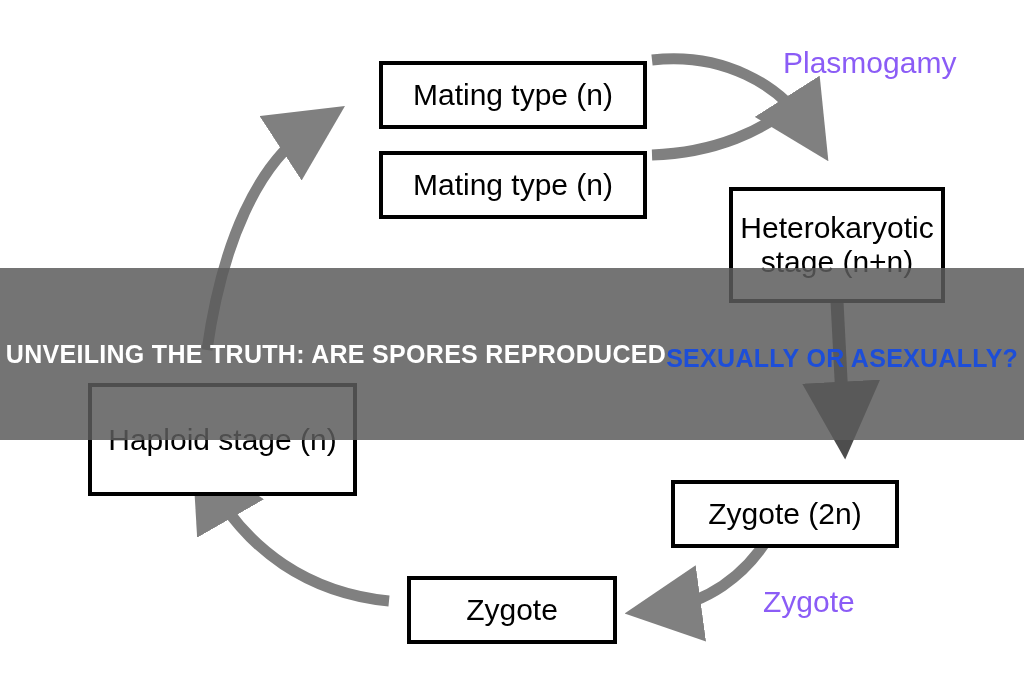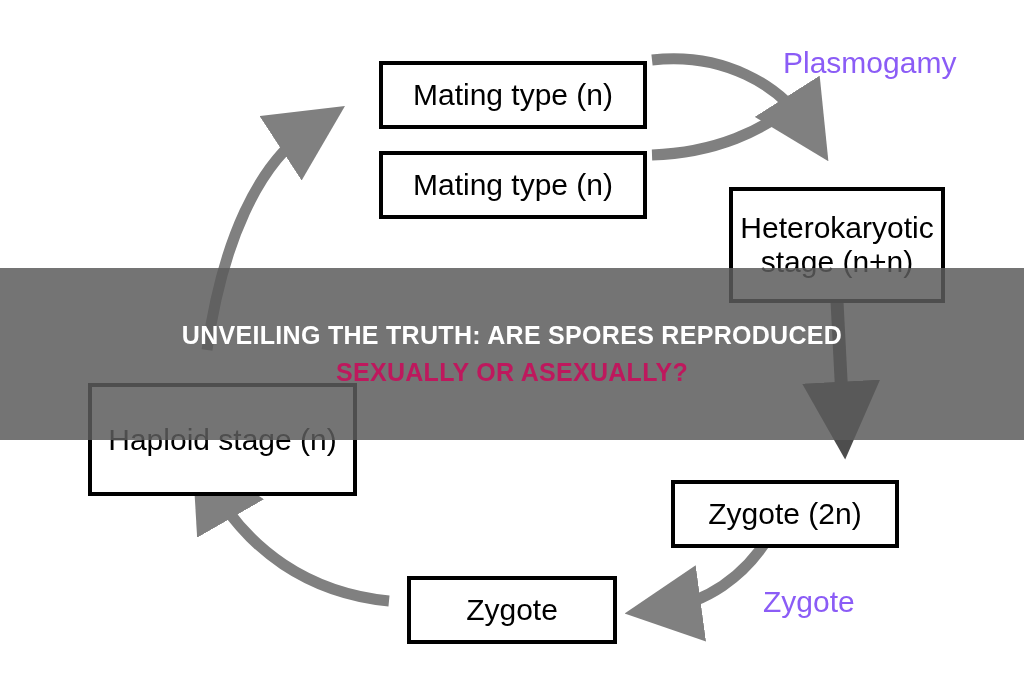--- a/index.html
+++ b/index.html
@@ -59,35 +59,35 @@
     z-index: 5;
   }
   #band-text {
     position: absolute;
     left: 0;
     top: 268px;
     width: 1024px;
     height: 172px;
     z-index: 6;
     display: flex;
-    flex-direction: column;
+    flex-direction: row;
     align-items: center;
     justify-content: center;
     text-align: center;
     pointer-events: none;
   }
   #band-text .line1 {
     color: #ffffff;
     font-size: 25px;
     font-weight: bold;
     letter-spacing: 0.3px;
     font-family: "Liberation Sans", sans-serif;
   }
   #band-text .line2 {
-    color: #be185d;
+    color: #1d4ed8;
     font-size: 25px;
     font-weight: bold;
     letter-spacing: 0.3px;
     margin-top: 8px;
     font-family: "Liberation Sans", sans-serif;
   }
 
   
   #node-mating1 { left: 379px; top: 33px;  width: 268px; height: 68px; }
   #node-mating2 { left: 379px; top: 123px; width: 268px; height: 68px; }

